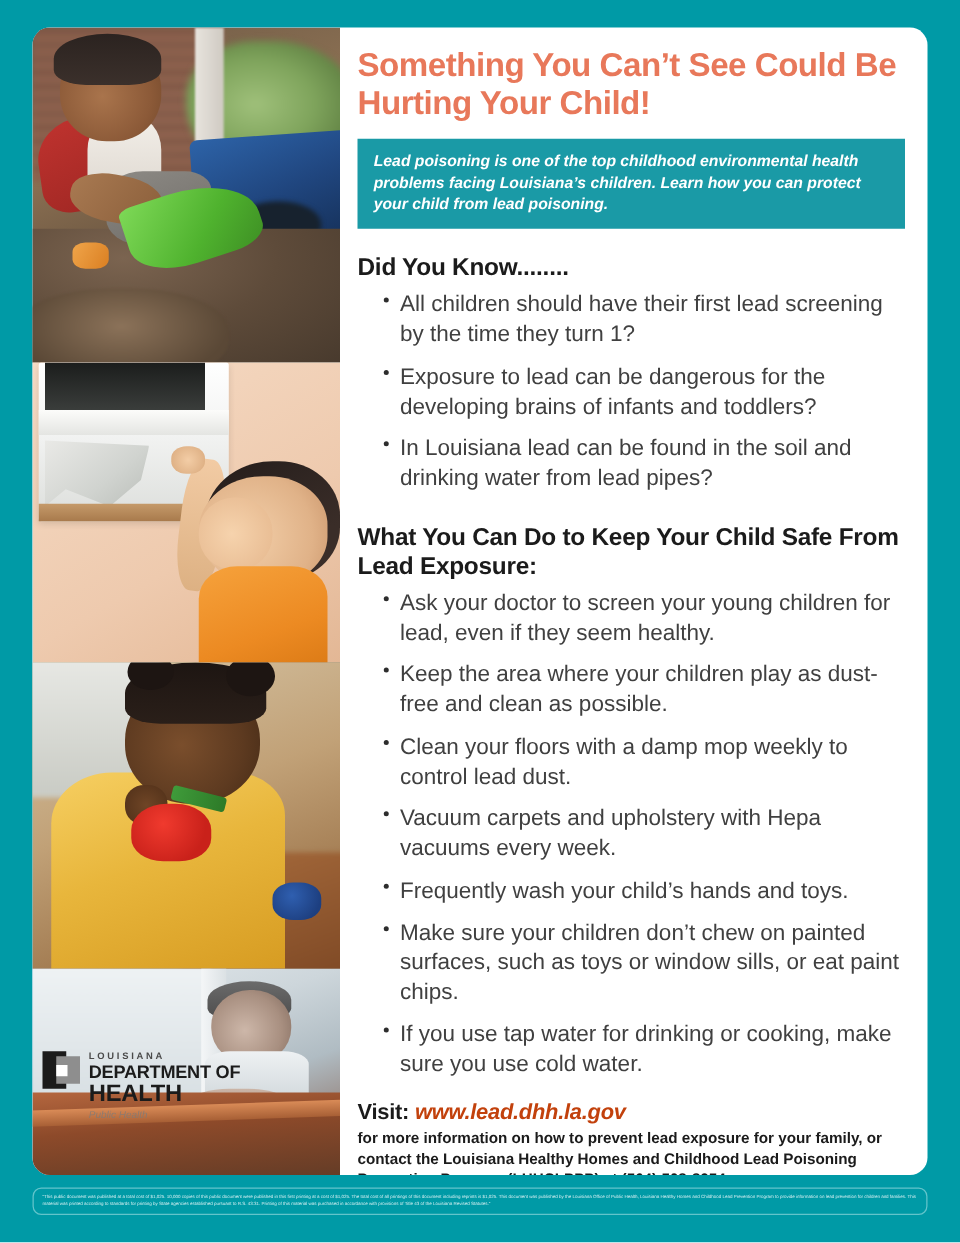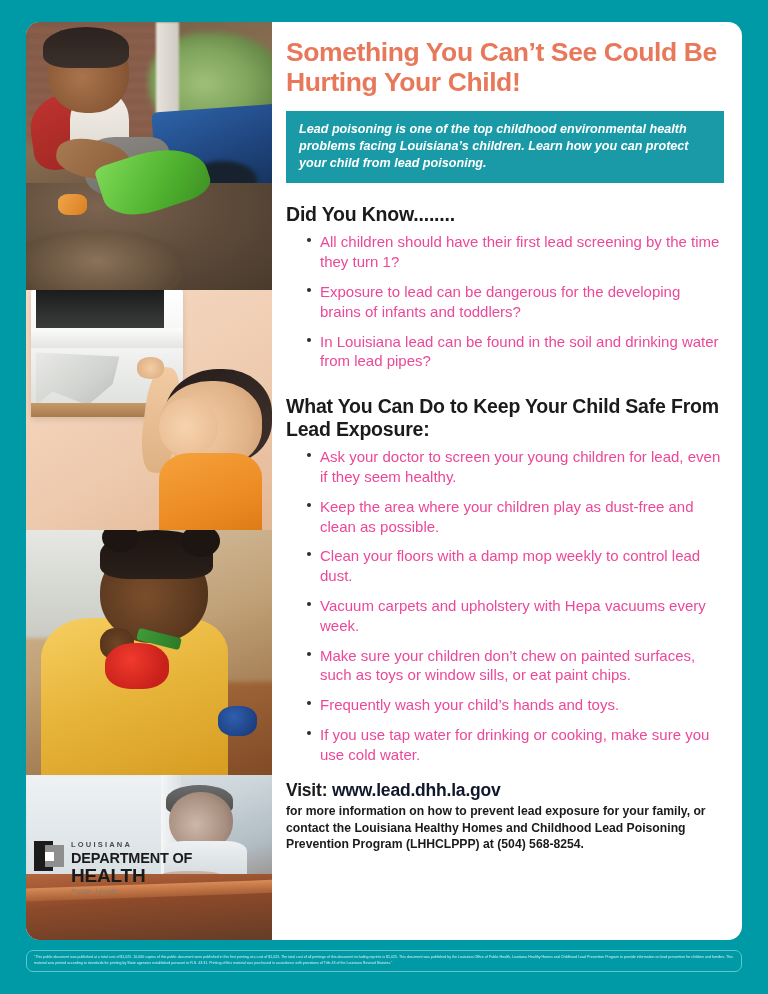--- a/index.html
+++ b/index.html
@@ -243,44 +243,44 @@
   }
   h2.section-title.second { margin-top: 24px; }
 
   ul.bullets {
     margin: 0;
     padding: 0 0 0 34px;
     list-style: none;
   }
   ul.bullets li {
     position: relative;
-    font-size: 15px;
+    font-size: 18px;
     line-height: 1.32;
-    color: #ec4899;
+    color: #404040;
     margin-bottom: 10px;
   }
   ul.bullets li::before {
     content: "";
     position: absolute;
     left: -13px;
     top: 6px;
     width: 4px;
     height: 4px;
     border-radius: 50%;
     background: #2d2d2d;
   }
 
   .visit-block { margin-top: 16px; }
   .visit-line {
     font-size: 17.5px;
     font-weight: 700;
     color: #1b1b1b;
     letter-spacing: -0.2px;
   }
-  .visit-line .url { color: #0f172a; }
+  .visit-line .url { color: #c2410c; font-style: italic; }
   .visit-body {
     margin-top: 2px;
     font-size: 12.2px;
     font-weight: 700;
     line-height: 1.33;
     color: #1b1b1b;
   }
 
   
   .footer {
@@ -395,22 +395,22 @@
         <li>Exposure to lead can be dangerous for the developing brains of infants and toddlers?</li>
         <li>In Louisiana lead can be found in the soil and drinking water from lead pipes?</li>
       </ul>
 
       <h2 class="section-title second">What You Can Do to Keep Your Child Safe From Lead Exposure:</h2>
       <ul class="bullets">
         <li>Ask your doctor to screen your young children for lead, even if they seem healthy.</li>
         <li>Keep the area where your children play as dust-free and clean as possible.</li>
         <li>Clean your floors with a damp mop weekly to control lead dust.</li>
         <li>Vacuum carpets and upholstery with Hepa vacuums every week.</li>
+        <li>Frequently wash your child’s hands and toys.</li>
         <li>Make sure your children don’t chew on painted surfaces, such as toys or window sills, or eat paint chips.</li>
-        <li>Frequently wash your child’s hands and toys.</li>
         <li>If you use tap water for drinking or cooking, make sure you use cold water.</li>
       </ul>
 
       <div class="visit-block">
         <div class="visit-line">
           <span>Visit:</span>
           <span class="url">www.lead.dhh.la.gov</span>
         </div>
         <div class="visit-body">for more information on how to prevent lead exposure for your family, or contact the Louisiana Healthy Homes and Childhood Lead Poisoning Prevention Program (LHHCLPPP) at (504) 568-8254.</div>
       </div>

